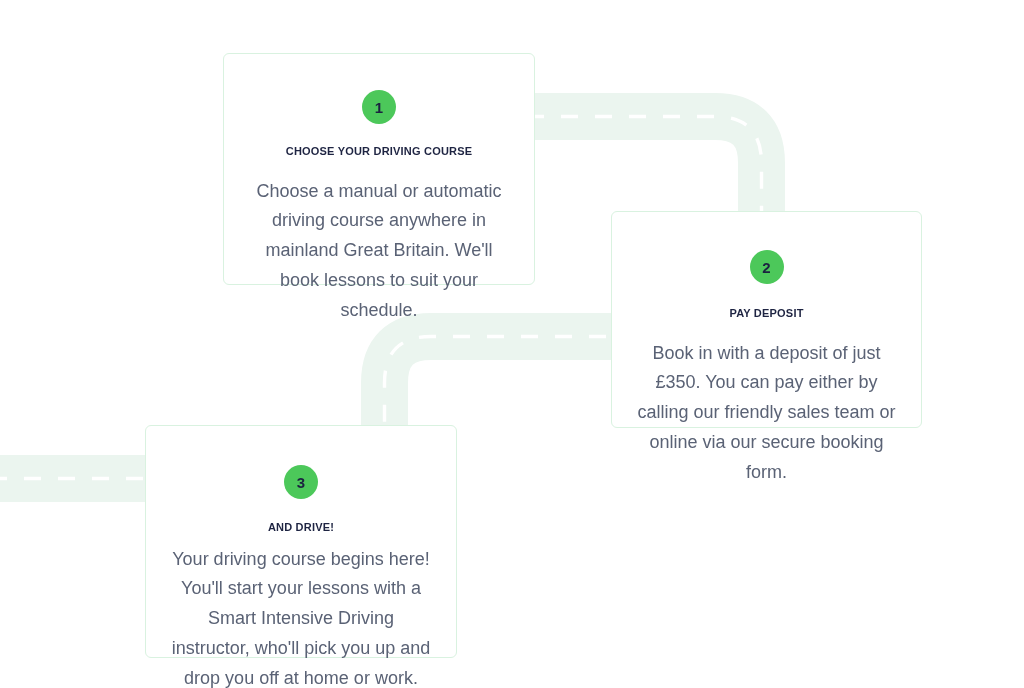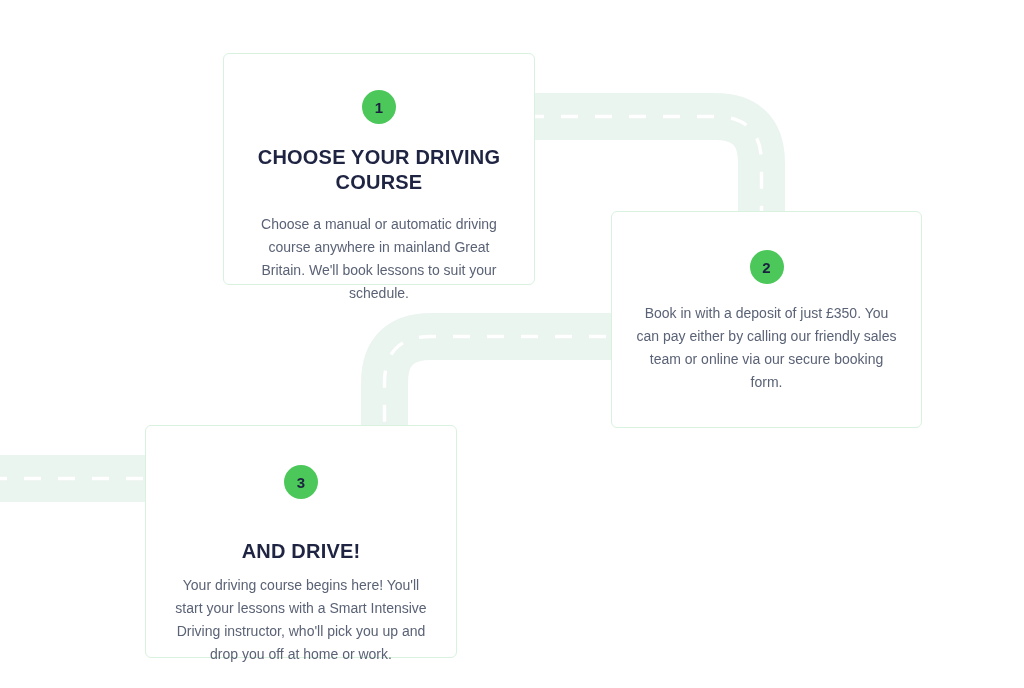--- a/index.html
+++ b/index.html
@@ -59,36 +59,36 @@
     justify-content: center;
     line-height: 1;
     flex: none;
   }
   .card-1 .step-badge { margin-top: 36px; }
   .card-2 .step-badge { margin-top: 38px; }
   .card-3 .step-badge { margin-top: 39px; }
 
   .step-title {
     color: #1e2442;
-    font-size: 20px;
+    font-size: 11px;
     font-weight: bold;
     letter-spacing: 0.2px;
     text-transform: uppercase;
     text-align: center;
     line-height: 1.25;
     margin: 0;
     padding: 0 18px;
   }
   .card-1 .step-title { margin-top: 21px; }
   .card-2 .step-title { margin-top: 23px; }
-  .card-3 .step-title { margin-top: 40px; }
+  .card-3 .step-title { margin-top: 22px; }
 
   .step-body {
     color: #5a6275;
-    font-size: 14px;
+    font-size: 18px;
     line-height: 1.65;
     text-align: center;
     margin: 0;
     padding: 0 24px;
   }
   .card-1 .step-body { margin-top: 18px; }
   .card-2 .step-body { margin-top: 18px; }
   .card-3 .step-body { margin-top: 10px; }
   .card-2 .step-body { padding: 0 20px; }
   .card-3 .step-body { padding: 0 22px; }
@@ -118,20 +118,21 @@
   </svg>
 
   <div class="step-card card-1">
     <div class="step-badge">1</div>
     <h3 class="step-title">CHOOSE YOUR DRIVING COURSE</h3>
     <p class="step-body">Choose a manual or automatic driving course anywhere in mainland Great Britain. We'll book lessons to suit your schedule.</p>
   </div>
 
   <div class="step-card card-2">
     <div class="step-badge">2</div>
+    <h3 class="step-title">PAY DEPOSIT</h3>
     <p class="step-body">Book in with a deposit of just £350. You can pay either by calling our friendly sales team or online via our secure booking form.</p>
   </div>
 
   <div class="step-card card-3">
     <div class="step-badge">3</div>
     <h3 class="step-title">AND DRIVE!</h3>
     <p class="step-body">Your driving course begins here! You'll start your lessons with a Smart Intensive Driving instructor, who'll pick you up and drop you off at home or work.</p>
   </div>
 
 </div>

